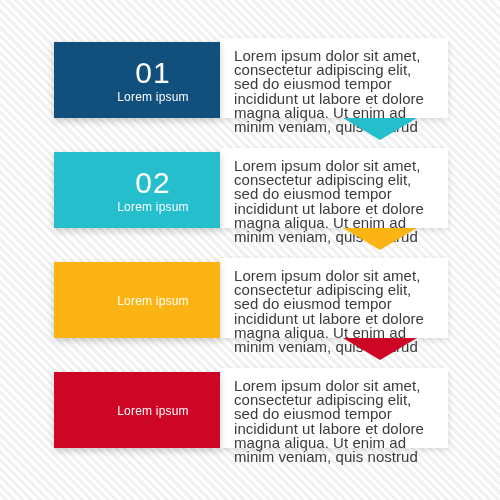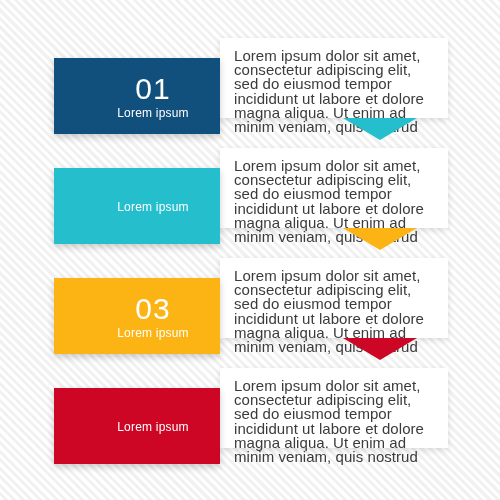--- a/index.html
+++ b/index.html
@@ -55,21 +55,21 @@
     font-size: 15px;
     line-height: 14.2px;
     color: #3b3b3b;
     letter-spacing: 0.05px;
   }
 
   
   .color-panel {
     position: absolute;
     left: 54px;
-    top: 20px;
+    top: 4px;
     width: 166px;
     height: 76px;
     box-shadow: 0 3px 7px rgba(0,0,0,0.20);
     box-sizing: border-box;
     display: flex;
     flex-direction: column;
     align-items: center;
     justify-content: center;
     padding-left: 32px;
   }
@@ -123,32 +123,32 @@
     </div>
   </div>
 
   <div class="connector" id="connector-1" style="border-top: 22px solid rgb(37, 190, 205);"></div>
 
   <div class="row" id="row-2">
     <div class="text-card">
       <p class="body-text">Lorem ipsum dolor sit amet, consectetur adipiscing elit, sed do eiusmod tempor incididunt ut labore et dolore magna aliqua. Ut enim ad minim veniam, quis nostrud</p>
     </div>
     <div class="color-panel" id="panel-2" style="background-color: rgb(37, 190, 205);">
+      <div class="panel-number">02</div>
       <div class="panel-subtitle">Lorem ipsum</div>
     </div>
   </div>
 
   <div class="connector" id="connector-2" style="border-top: 22px solid rgb(252, 180, 21);"></div>
 
   <div class="row" id="row-3">
     <div class="text-card">
       <p class="body-text">Lorem ipsum dolor sit amet, consectetur adipiscing elit, sed do eiusmod tempor incididunt ut labore et dolore magna aliqua. Ut enim ad minim veniam, quis nostrud</p>
     </div>
     <div class="color-panel" id="panel-3" style="background-color: rgb(252, 180, 21);">
-      <div class="panel-number">03</div>
       <div class="panel-subtitle">Lorem ipsum</div>
     </div>
   </div>
 
   <div class="connector" id="connector-3" style="border-top: 22px solid rgb(206, 6, 38);"></div>
 
   <div class="row" id="row-4">
     <div class="text-card">
       <p class="body-text">Lorem ipsum dolor sit amet, consectetur adipiscing elit, sed do eiusmod tempor incididunt ut labore et dolore magna aliqua. Ut enim ad minim veniam, quis nostrud</p>
     </div>

